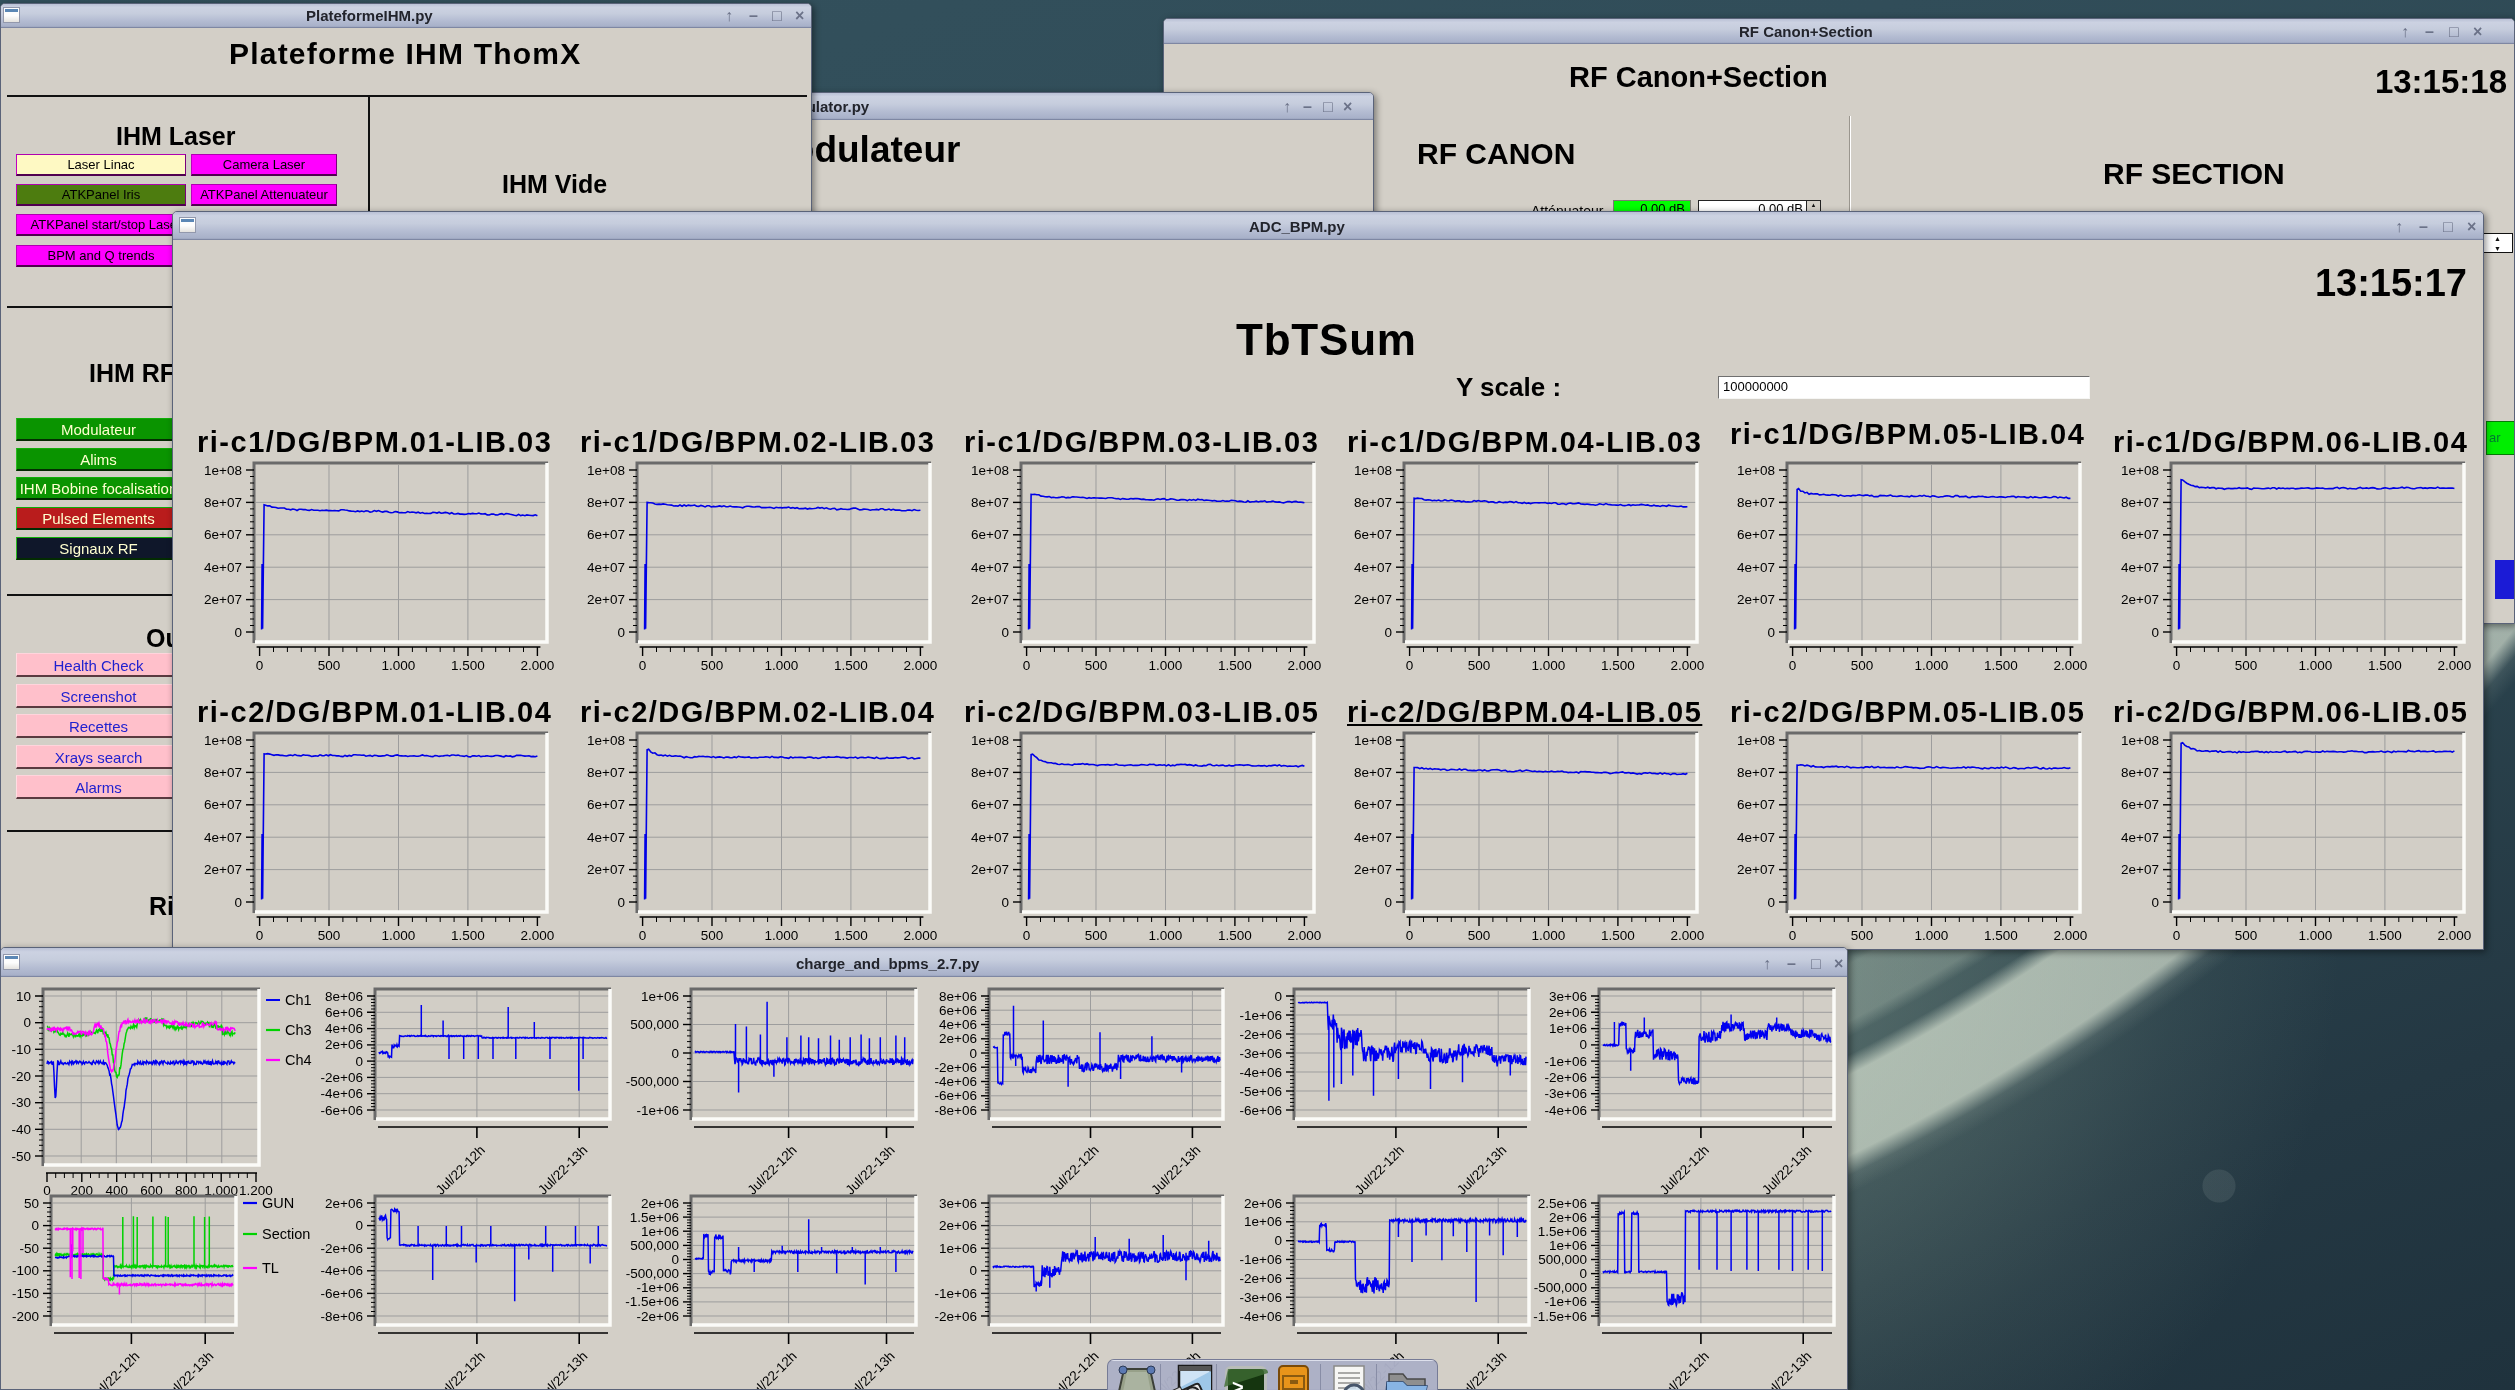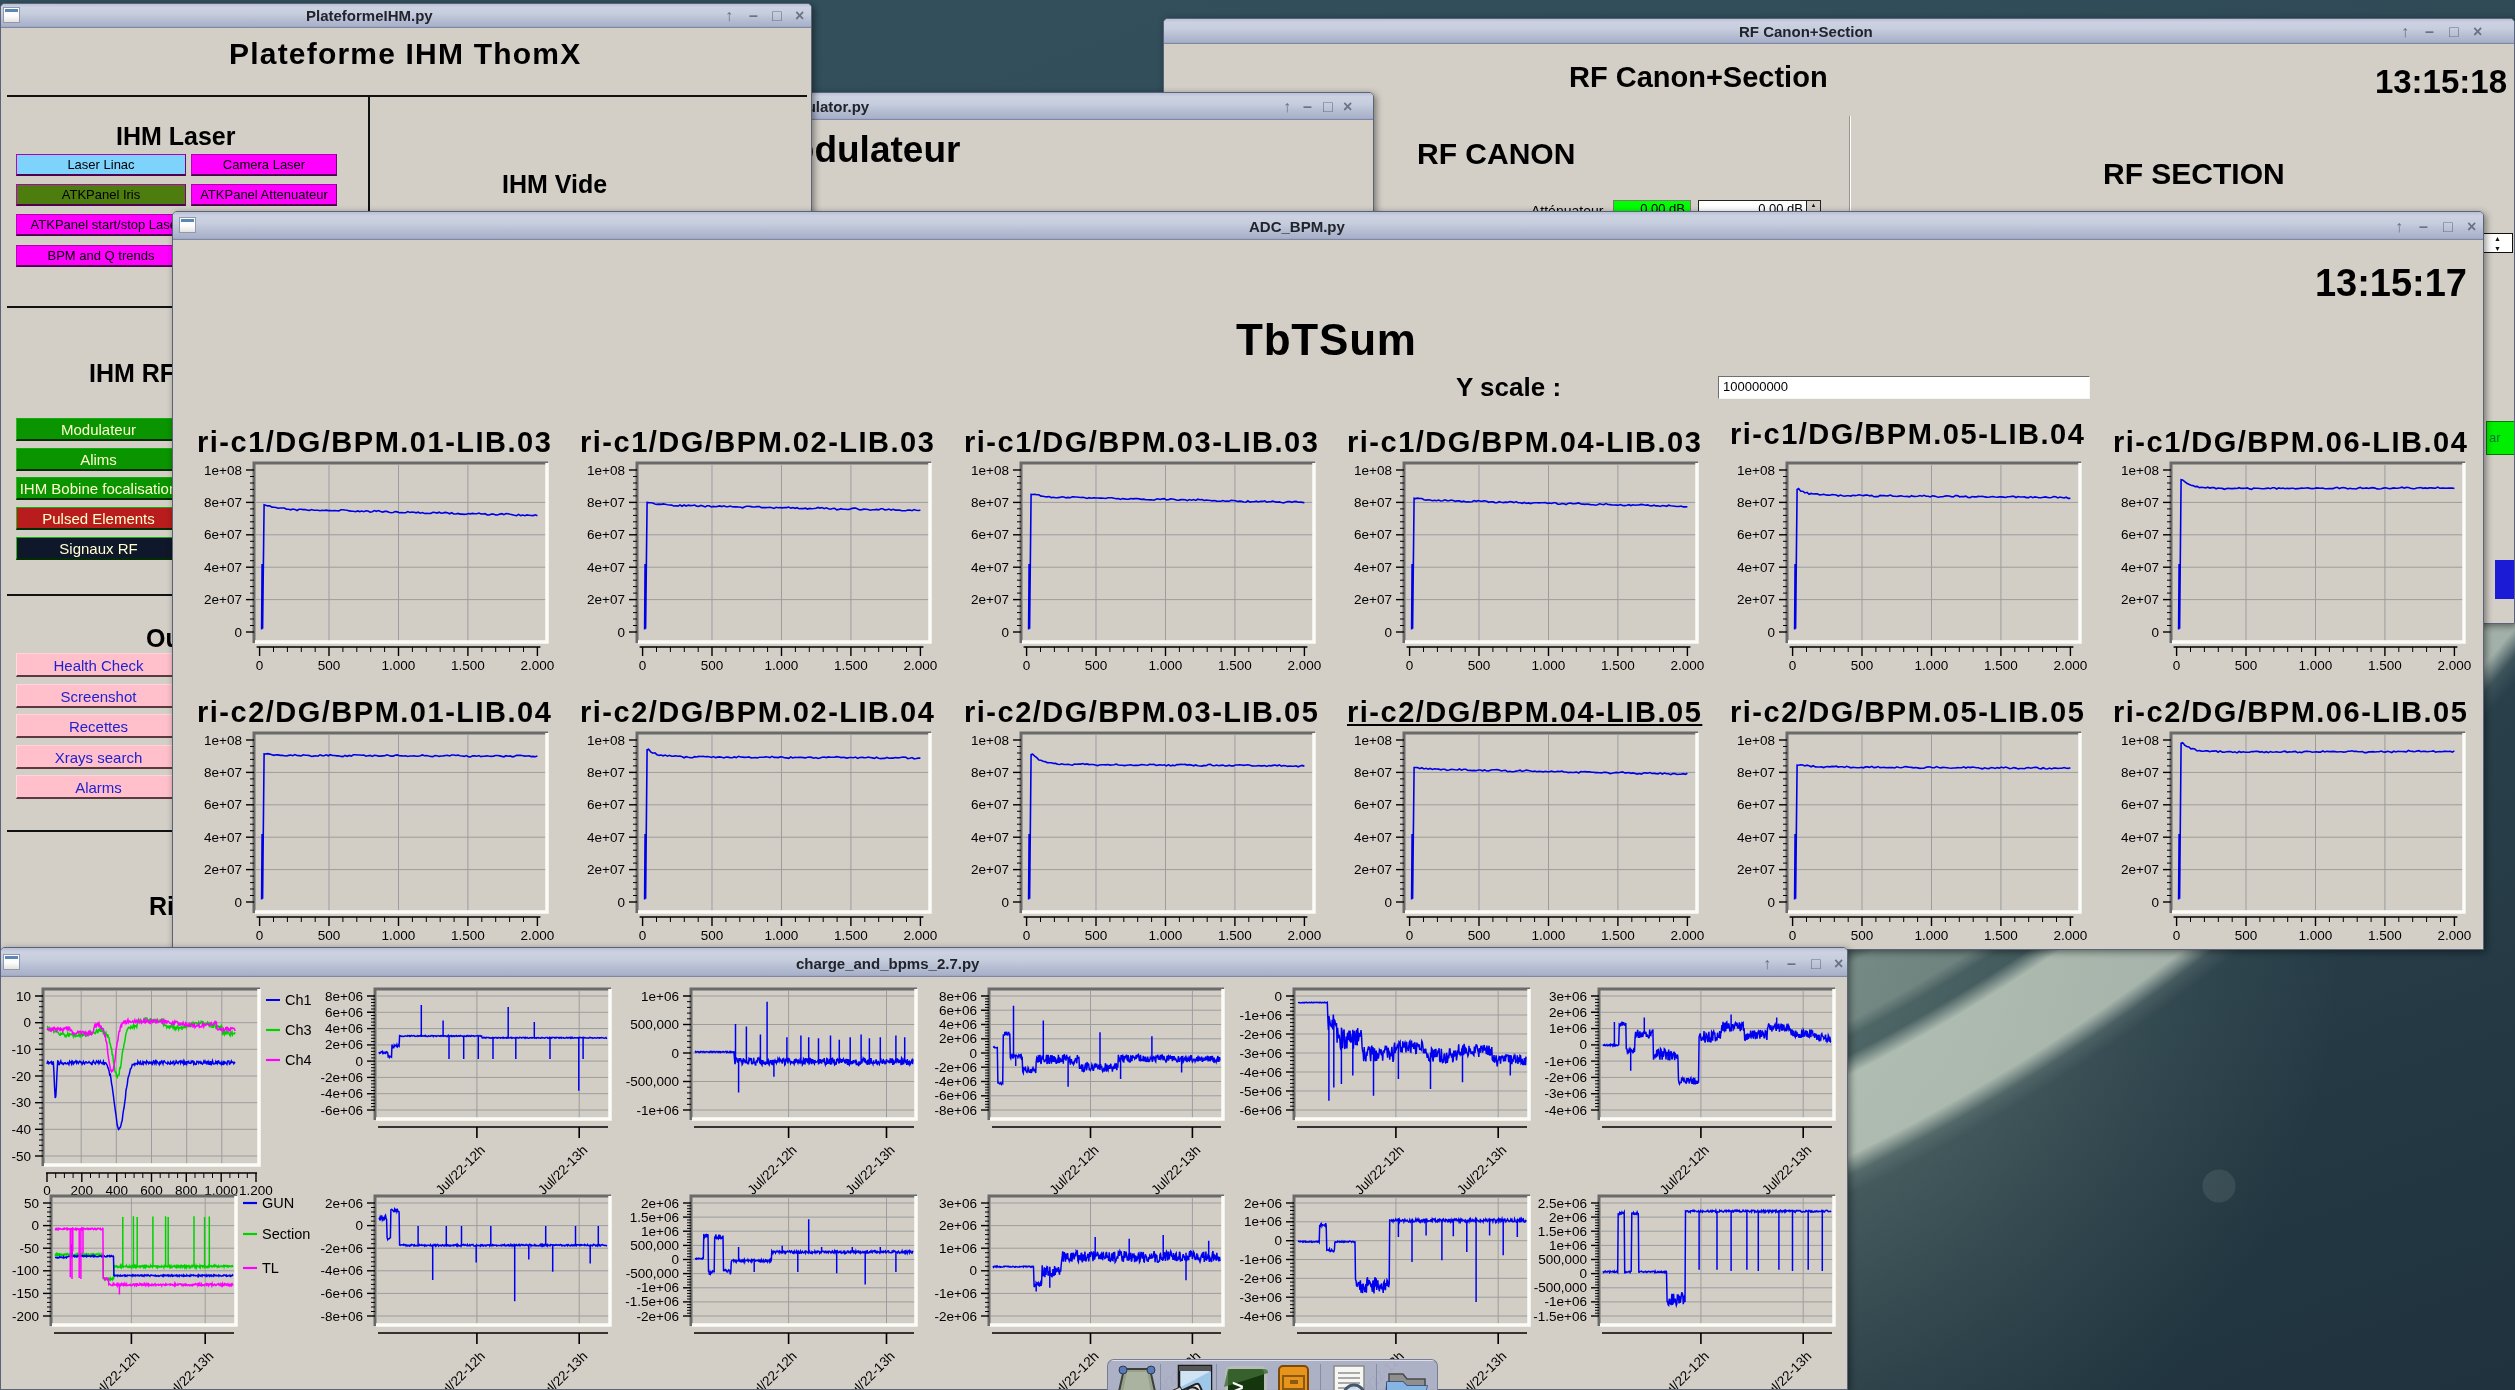--- a/index.html
+++ b/index.html
@@ -59,21 +59,21 @@
 <div class="wicon" style="left:2px; top:3px;"></div>
 <div class="ttext" style="left:305px; top:3px;">PlateformeIHM.py</div>
 <div style="position:absolute; left:724px; top:3px; font-size:16px; color:#6b7288; font-weight:bold;">↑</div>
 <div style="position:absolute; left:748px; top:3px; font-size:16px; color:#6b7288; font-weight:bold;">–</div>
 <div style="position:absolute; left:771px; top:3px; font-size:16px; color:#6b7288; font-weight:bold;">□</div>
 <div style="position:absolute; left:794px; top:3px; font-size:16px; color:#6b7288; font-weight:bold;">×</div>
 <div class="hd" style="left:228px; top:33px; font-size:30px; letter-spacing:1.2px;">Plateforme IHM ThomX</div>
 <div style="position:absolute; left:6px; top:91px; width:800px; height:2px; background:#111;"></div>
 <div style="position:absolute; left:367px; top:93px; width:2px; height:904px; background:#111;"></div>
 <div class="hd" style="left:115px; top:118px; font-size:25px;">IHM Laser</div>
-<div class="btn" style="left:15px; top:150px; width:170px; height:22px; background:#7dd3fc; border-color:#b000b0 #7a007a #500050 #c000c0; color:#000; padding-top:2px;">Laser Linac</div>
+<div class="btn" style="left:15px; top:150px; width:170px; height:22px; background:#fef9c3; border-color:#b000b0 #7a007a #500050 #c000c0; color:#000; padding-top:2px;">Laser Linac</div>
 <div class="btn" style="left:190px; top:150px; width:146px; height:22px; background:#ff00ff; border-color:#b000b0 #7a007a #500050 #c000c0; color:#000; padding-top:2px;">Camera Laser</div>
 <div class="btn" style="left:15px; top:180px; width:170px; height:22px; background:#4d7c0f; border-color:#b000b0 #7a007a #500050 #c000c0; color:#000; padding-top:2px;">ATKPanel Iris</div>
 <div class="btn" style="left:190px; top:180px; width:146px; height:22px; background:#ff00ff; border-color:#b000b0 #7a007a #500050 #c000c0; color:#000; padding-top:2px;">ATKPanel Attenuateur</div>
 <div class="btn" style="left:15px; top:210px; width:180px; height:22px; background:#ff00ff; border-color:#b000b0 #7a007a #500050 #c000c0; color:#000; padding-top:2px;">ATKPanel start/stop Laser</div>
 <div class="btn" style="left:15px; top:241px; width:170px; height:22px; background:#ff00ff; border-color:#b000b0 #7a007a #500050 #c000c0; color:#000; padding-top:2px;">BPM and Q trends</div>
 <div class="hd" style="left:501px; top:166px; font-size:25px;">IHM Vide</div>
 <div style="position:absolute; left:6px; top:302px; width:354px; height:2px; background:#111;"></div>
 <div class="hd" style="left:88px; top:355px; font-size:25px;">IHM RF</div>
 <div class="btn" style="left:15px; top:414px; width:165px; height:23px; background:#0a9400; border-color:#0fae08 #064e03 #032c02 #2aba20; color:#ffffcf; font-size:15px; padding-top:2px;">Modulateur</div>
 <div class="btn" style="left:15px; top:444px; width:165px; height:23px; background:#0a9400; border-color:#0fae08 #064e03 #032c02 #2aba20; color:#ffffcf; font-size:15px; padding-top:2px;">Alims</div>

